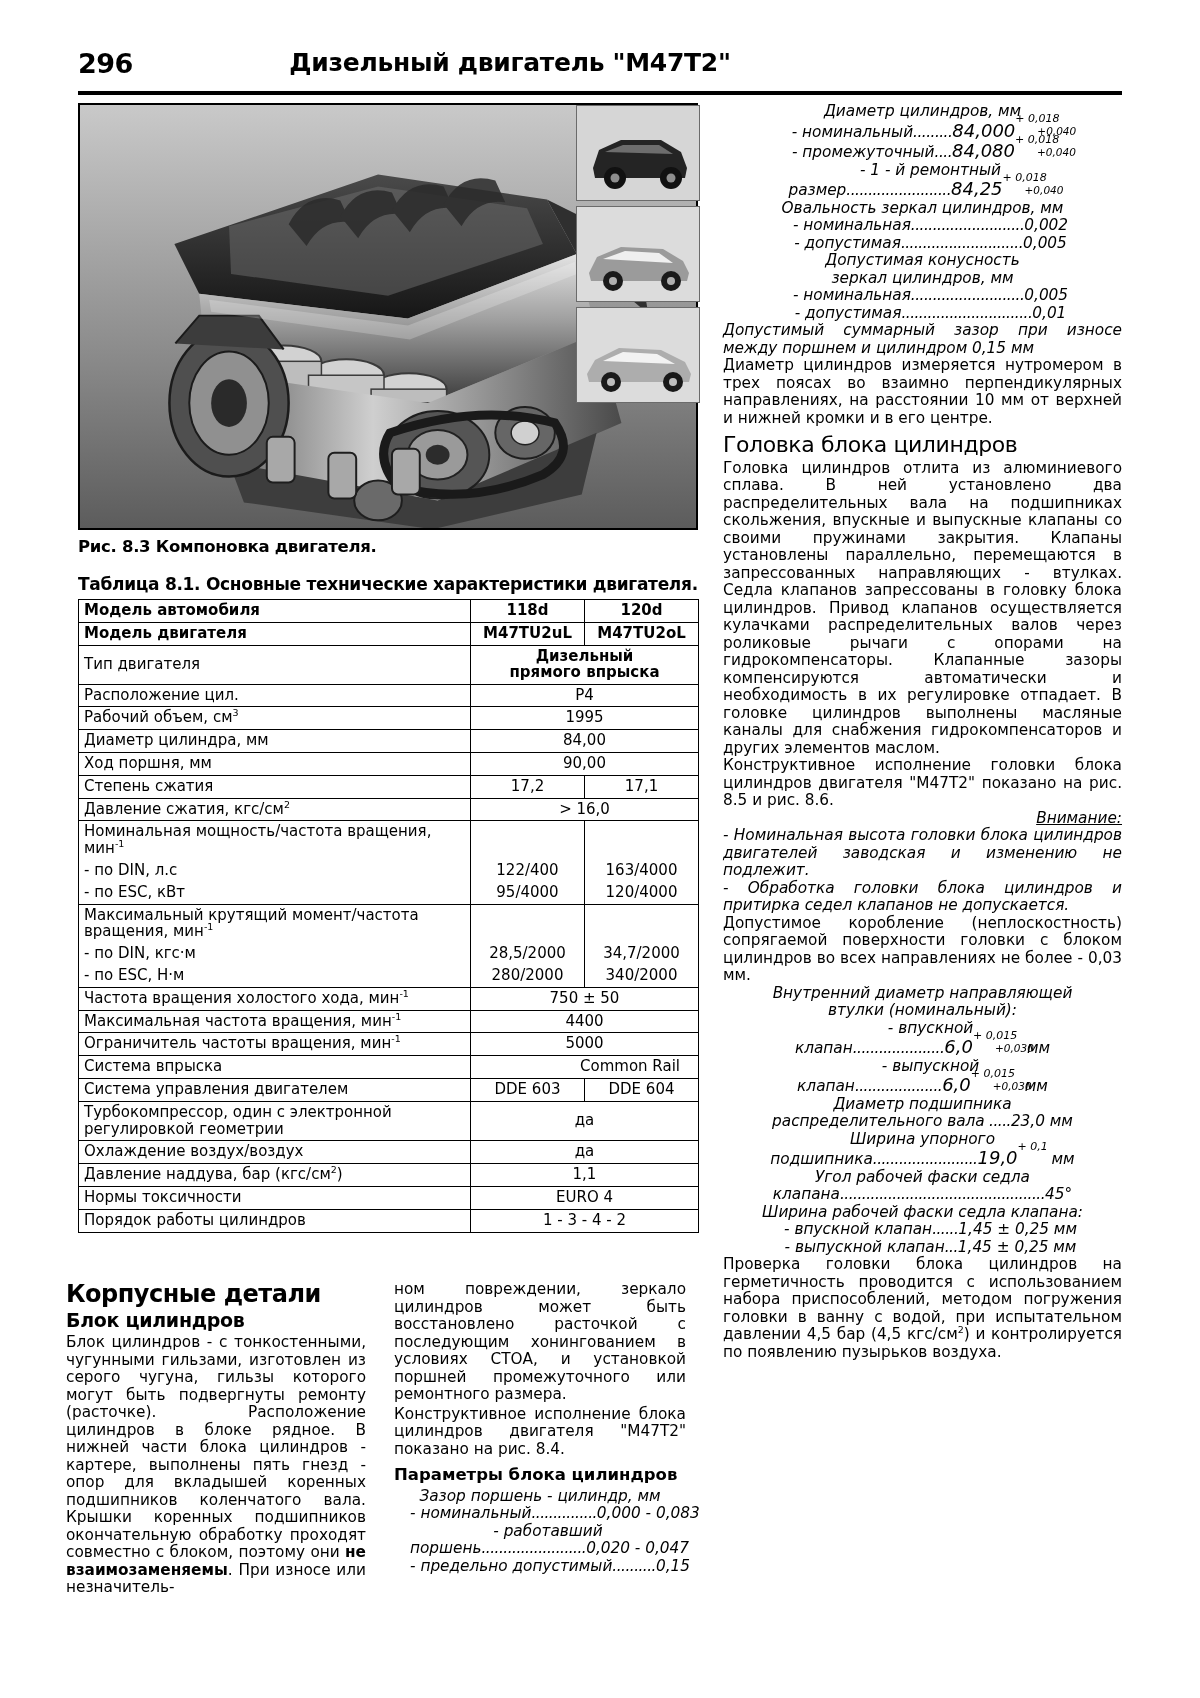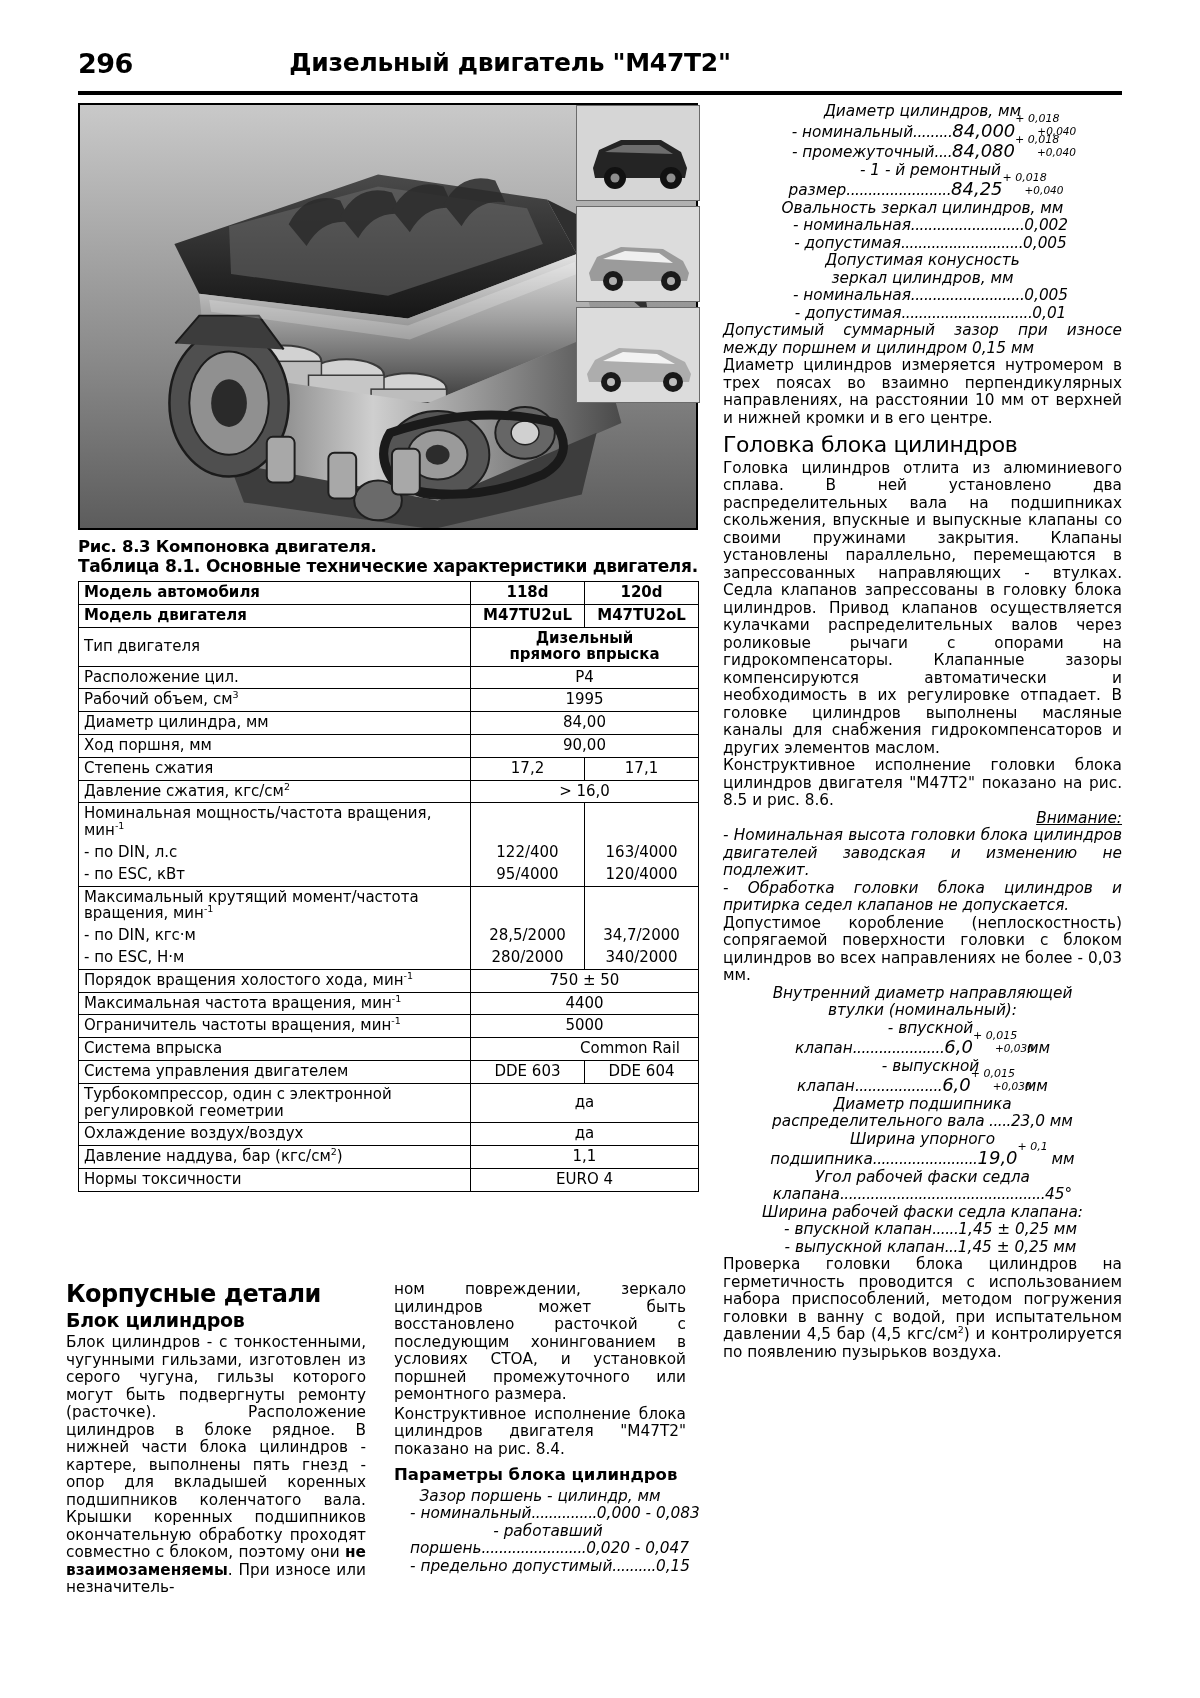--- a/index.html
+++ b/index.html
@@ -44,21 +44,21 @@
     position: relative; width: 620px; height: 427px;
     border: 2px solid #000; overflow: hidden;
     background: #9a9a9a;
   }
   .engine-art { position: absolute; inset: 0; }
   .fig-caption {
     margin-top: 7px; font-size: 16.5px; font-weight: bold;
     font-family: "DejaVu Sans", sans-serif; letter-spacing: -0.3px;
   }
   .table-caption {
-    margin-top: 0; margin-bottom: 5px;
+    margin-top: 18px; margin-bottom: 5px;
     font-size: 17px; font-weight: bold;
     font-family: "DejaVu Sans", sans-serif; letter-spacing: -0.3px;
   }
 
   
   table.spec {
     border-collapse: collapse; width: 620px;
     font-size: 15px; font-family: "DejaVu Sans", sans-serif;
     table-layout: fixed;
   }
@@ -303,21 +303,21 @@
           <td class="lbl" style="border-top:none;border-bottom:none"> - по DIN, кгс·м</td>
           <td class="val" style="border-top:none;border-bottom:none">28,5/2000</td>
           <td class="val" style="border-top:none;border-bottom:none">34,7/2000</td>
         </tr>
         <tr>
           <td class="lbl" style="border-top:none"> - по ESC, Н·м</td>
           <td class="val" style="border-top:none">280/2000</td>
           <td class="val" style="border-top:none">340/2000</td>
         </tr>
         <tr>
-          <td class="lbl"><span>Порядок вращения холостого хода, мин</span><sup class="s">-1</sup></td>
+          <td class="lbl"><span>Частота вращения холостого хода, мин</span><sup class="s">-1</sup></td>
           <td class="val" colspan="2">750 ± 50</td>
         </tr>
         <tr>
           <td class="lbl"><span>Максимальная частота вращения, мин</span><sup class="s">-1</sup></td>
           <td class="val" colspan="2">4400</td>
         </tr>
         <tr>
           <td class="lbl"><span>Ограничитель частоты вращения, мин</span><sup class="s">-1</sup></td>
           <td class="val" colspan="2">5000</td>
         </tr>
@@ -338,20 +338,24 @@
           <td class="lbl">Охлаждение воздух/воздух</td>
           <td class="val" colspan="2">да</td>
         </tr>
         <tr>
           <td class="lbl"><span>Давление наддува, бар (кгс/см</span><sup class="s">2</sup><span>)</span></td>
           <td class="val" colspan="2">1,1</td>
         </tr>
         <tr>
           <td class="lbl">Нормы токсичности</td>
           <td class="val" colspan="2">EURO 4</td>
+        </tr>
+        <tr>
+          <td class="lbl">Порядок работы цилиндров</td>
+          <td class="val" colspan="2">1 - 3 - 4 - 2</td>
         </tr>
       </tbody>
     </table>
   </div>
 
   <div class="thumbs" style="position:absolute;left:576px;top:105px;">
     <div class="thumb">
       <svg viewBox="0 0 124 96" width="124" height="96">
         <rect width="124" height="96" fill="#d6d6d6"></rect>
         <path d="M16 62 L22 44 L44 34 L84 34 L104 46 L110 62 L108 72 L18 72 Z" fill="#242424"></path>

